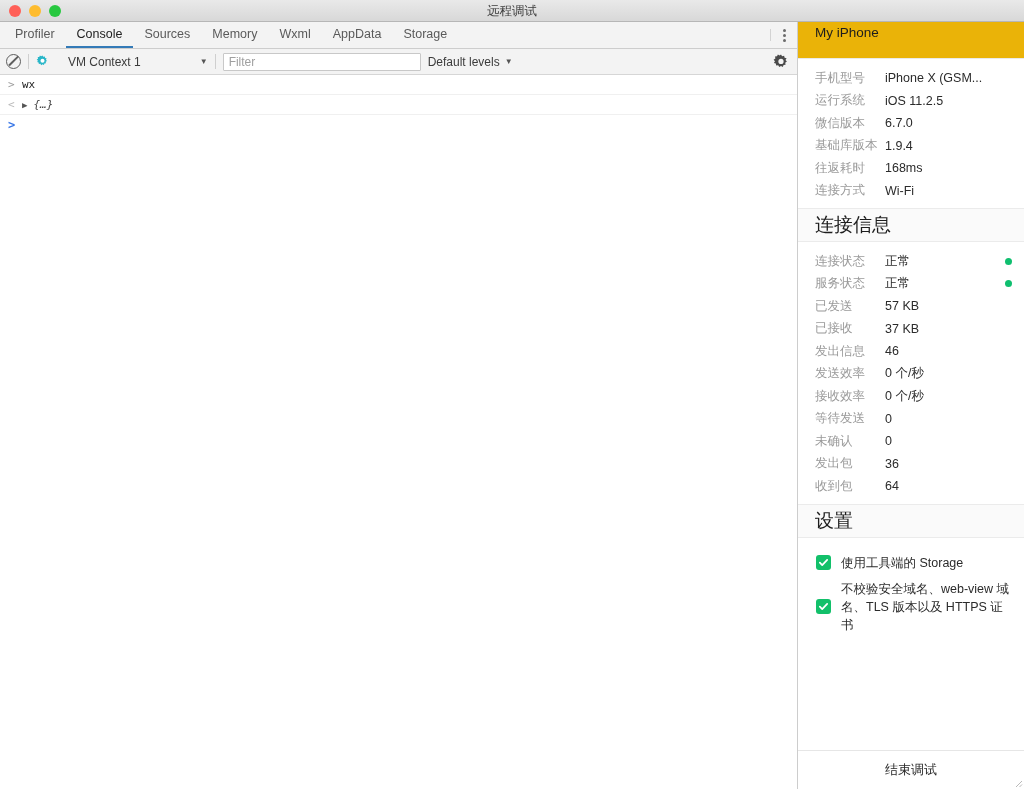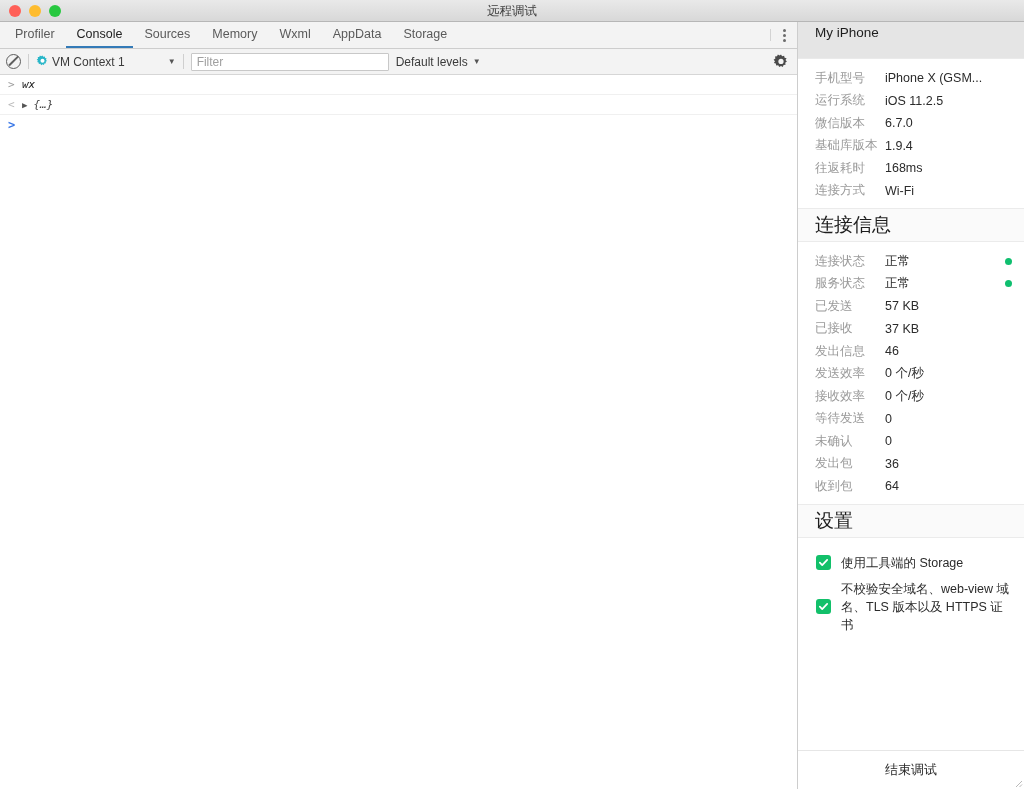--- a/index.html
+++ b/index.html
@@ -80,21 +80,21 @@
   .noentry::before {
     content: ""; position: absolute; inset: 0;
     border: 1.6px solid #5e5e5e; border-radius: 50%;
   }
   .noentry::after {
     content: ""; position: absolute; left: 1px; top: 6.2px;
     width: 13px; height: 1.6px; background: #5e5e5e;
     transform: rotate(-45deg); transform-origin: center;
   }
   .vsep { width: 1px; height: 15px; background: #cfcfcf; flex: 0 0 1px; }
-  .ctx { display: flex; align-items: center; gap: 3px; justify-content: center; }
+  .ctx { display: flex; align-items: center; gap: 19px; justify-content: center; }
   .gear-sm {
     width: 13px; height: 13px; flex: 0 0 13px;
     display: flex; align-items: center; justify-content: center;
   }
   .ctx-label { font-size: 12px; color: #3b3b3b; white-space: nowrap; }
   .caret { font-size: 8px; color: #555; line-height: 1; }
   .ctx-caret { margin-left: 40px; }
   .filter-input {
     width: 198px; height: 18px;
     border: 1px solid #c8c8c8; background: #fff;
@@ -116,37 +116,37 @@
     min-height: 20px; padding: 1px 0 1px 8px;
     font-family: "DejaVu Sans Mono", "Liberation Mono", monospace;
     font-size: 11px; color: #222;
     border-bottom: 1px solid #f0f0f0;
   }
   .log-row.prompt-row { border-bottom: none; }
   .arrow-in { color: #9b9b9b; font-size: 11px; width: 14px; flex: 0 0 14px; text-align: left; }
   .arrow-out { color: #b9b9b9; font-size: 11px; width: 14px; flex: 0 0 14px; text-align: left; }
   .arrow-prompt { color: #3b78e7; font-size: 12px; font-weight: bold; width: 14px; flex: 0 0 14px; }
   .disc { color: #555; font-size: 9px; margin-right: 6px; }
-  .log-text { color: #222; font-style: italic; }
+  .log-text { color: #222; }
   .obj-brace { color: #444; font-style: italic; }
 
   
   .panel {
     width: 226px; flex: 0 0 226px;
     display: flex; flex-direction: column;
     background: #ffffff;
     min-height: 0;
   }
   .panel-title {
     flex: 0 0 37px; height: 37px;
     display: flex; align-items: center;
     padding: 0 0 16px 17px;
     font-size: 13.5px; color: #1d1d1d;
     border-bottom: 1px solid #eaeaea;
-    background: #e5e5e5;
+    background: #eab308;
   }
   .panel-scroll { flex: 1 1 auto; overflow: hidden; min-height: 0; }
 
   .sec-head {
     height: 34px;
     display: flex; align-items: center;
     padding-left: 17px;
     font-size: 19px; color: #1d1d1d;
     background: #fafafa;
     border-top: 1px solid #ebebeb;

